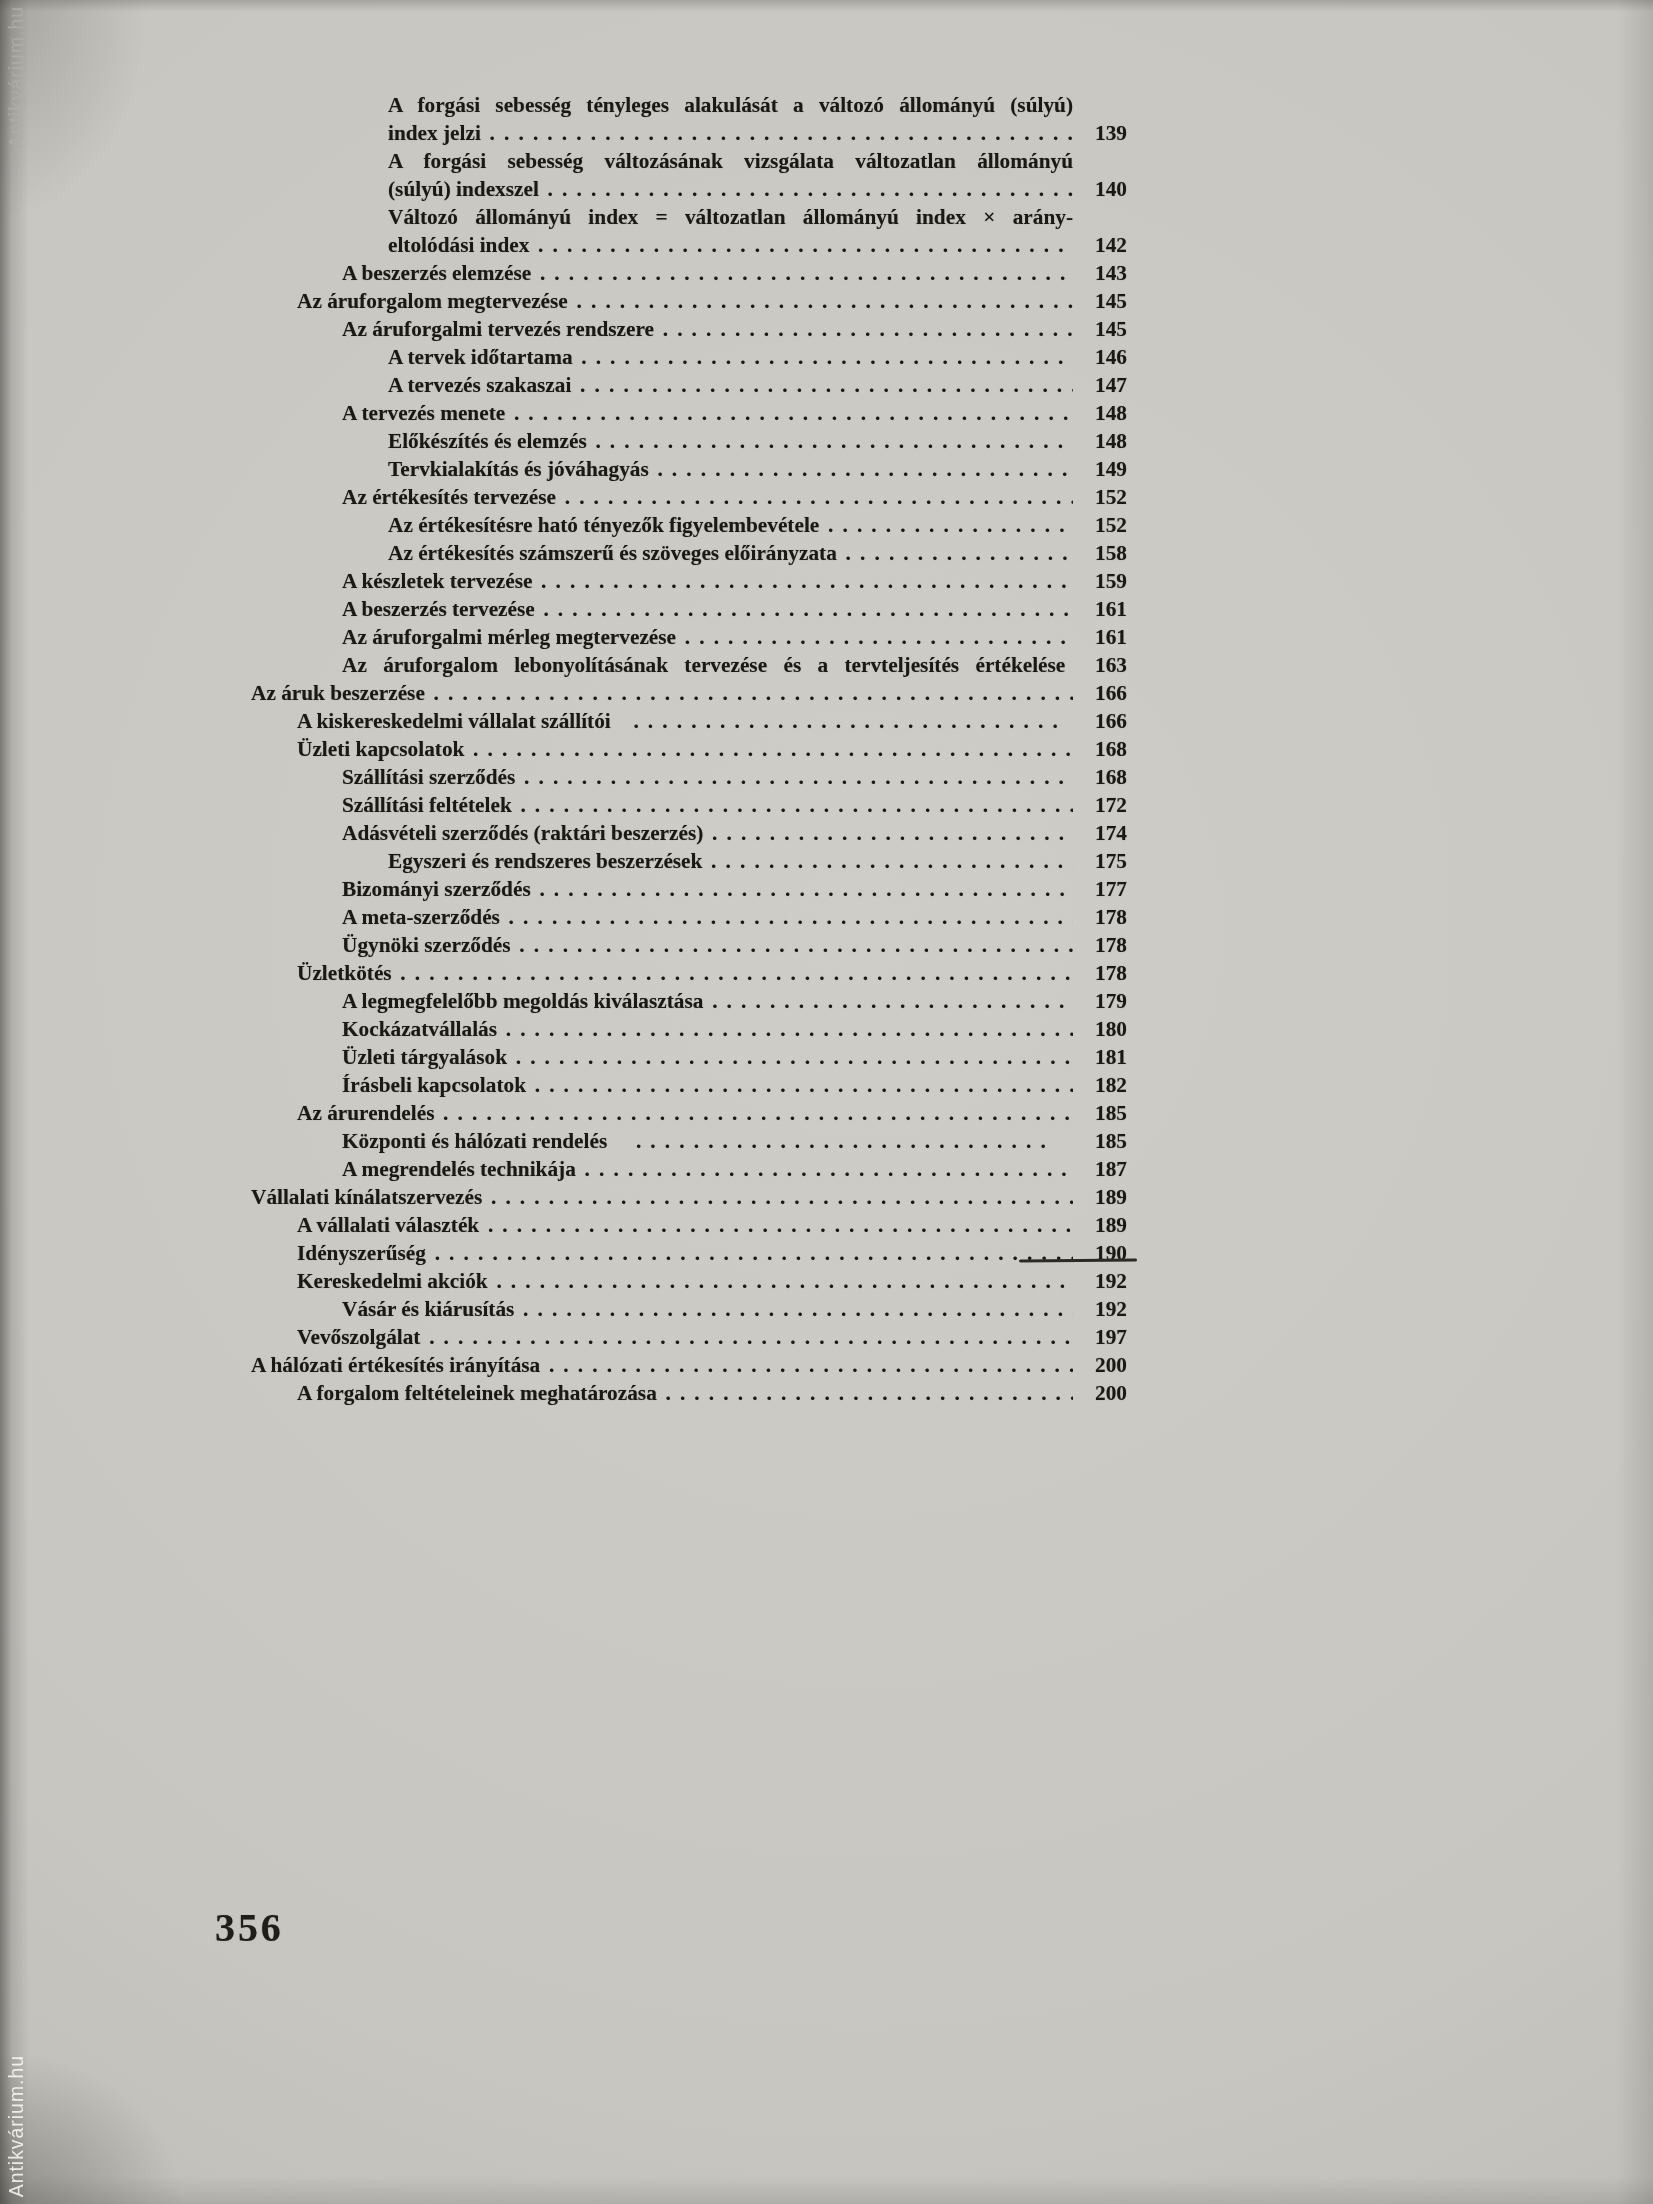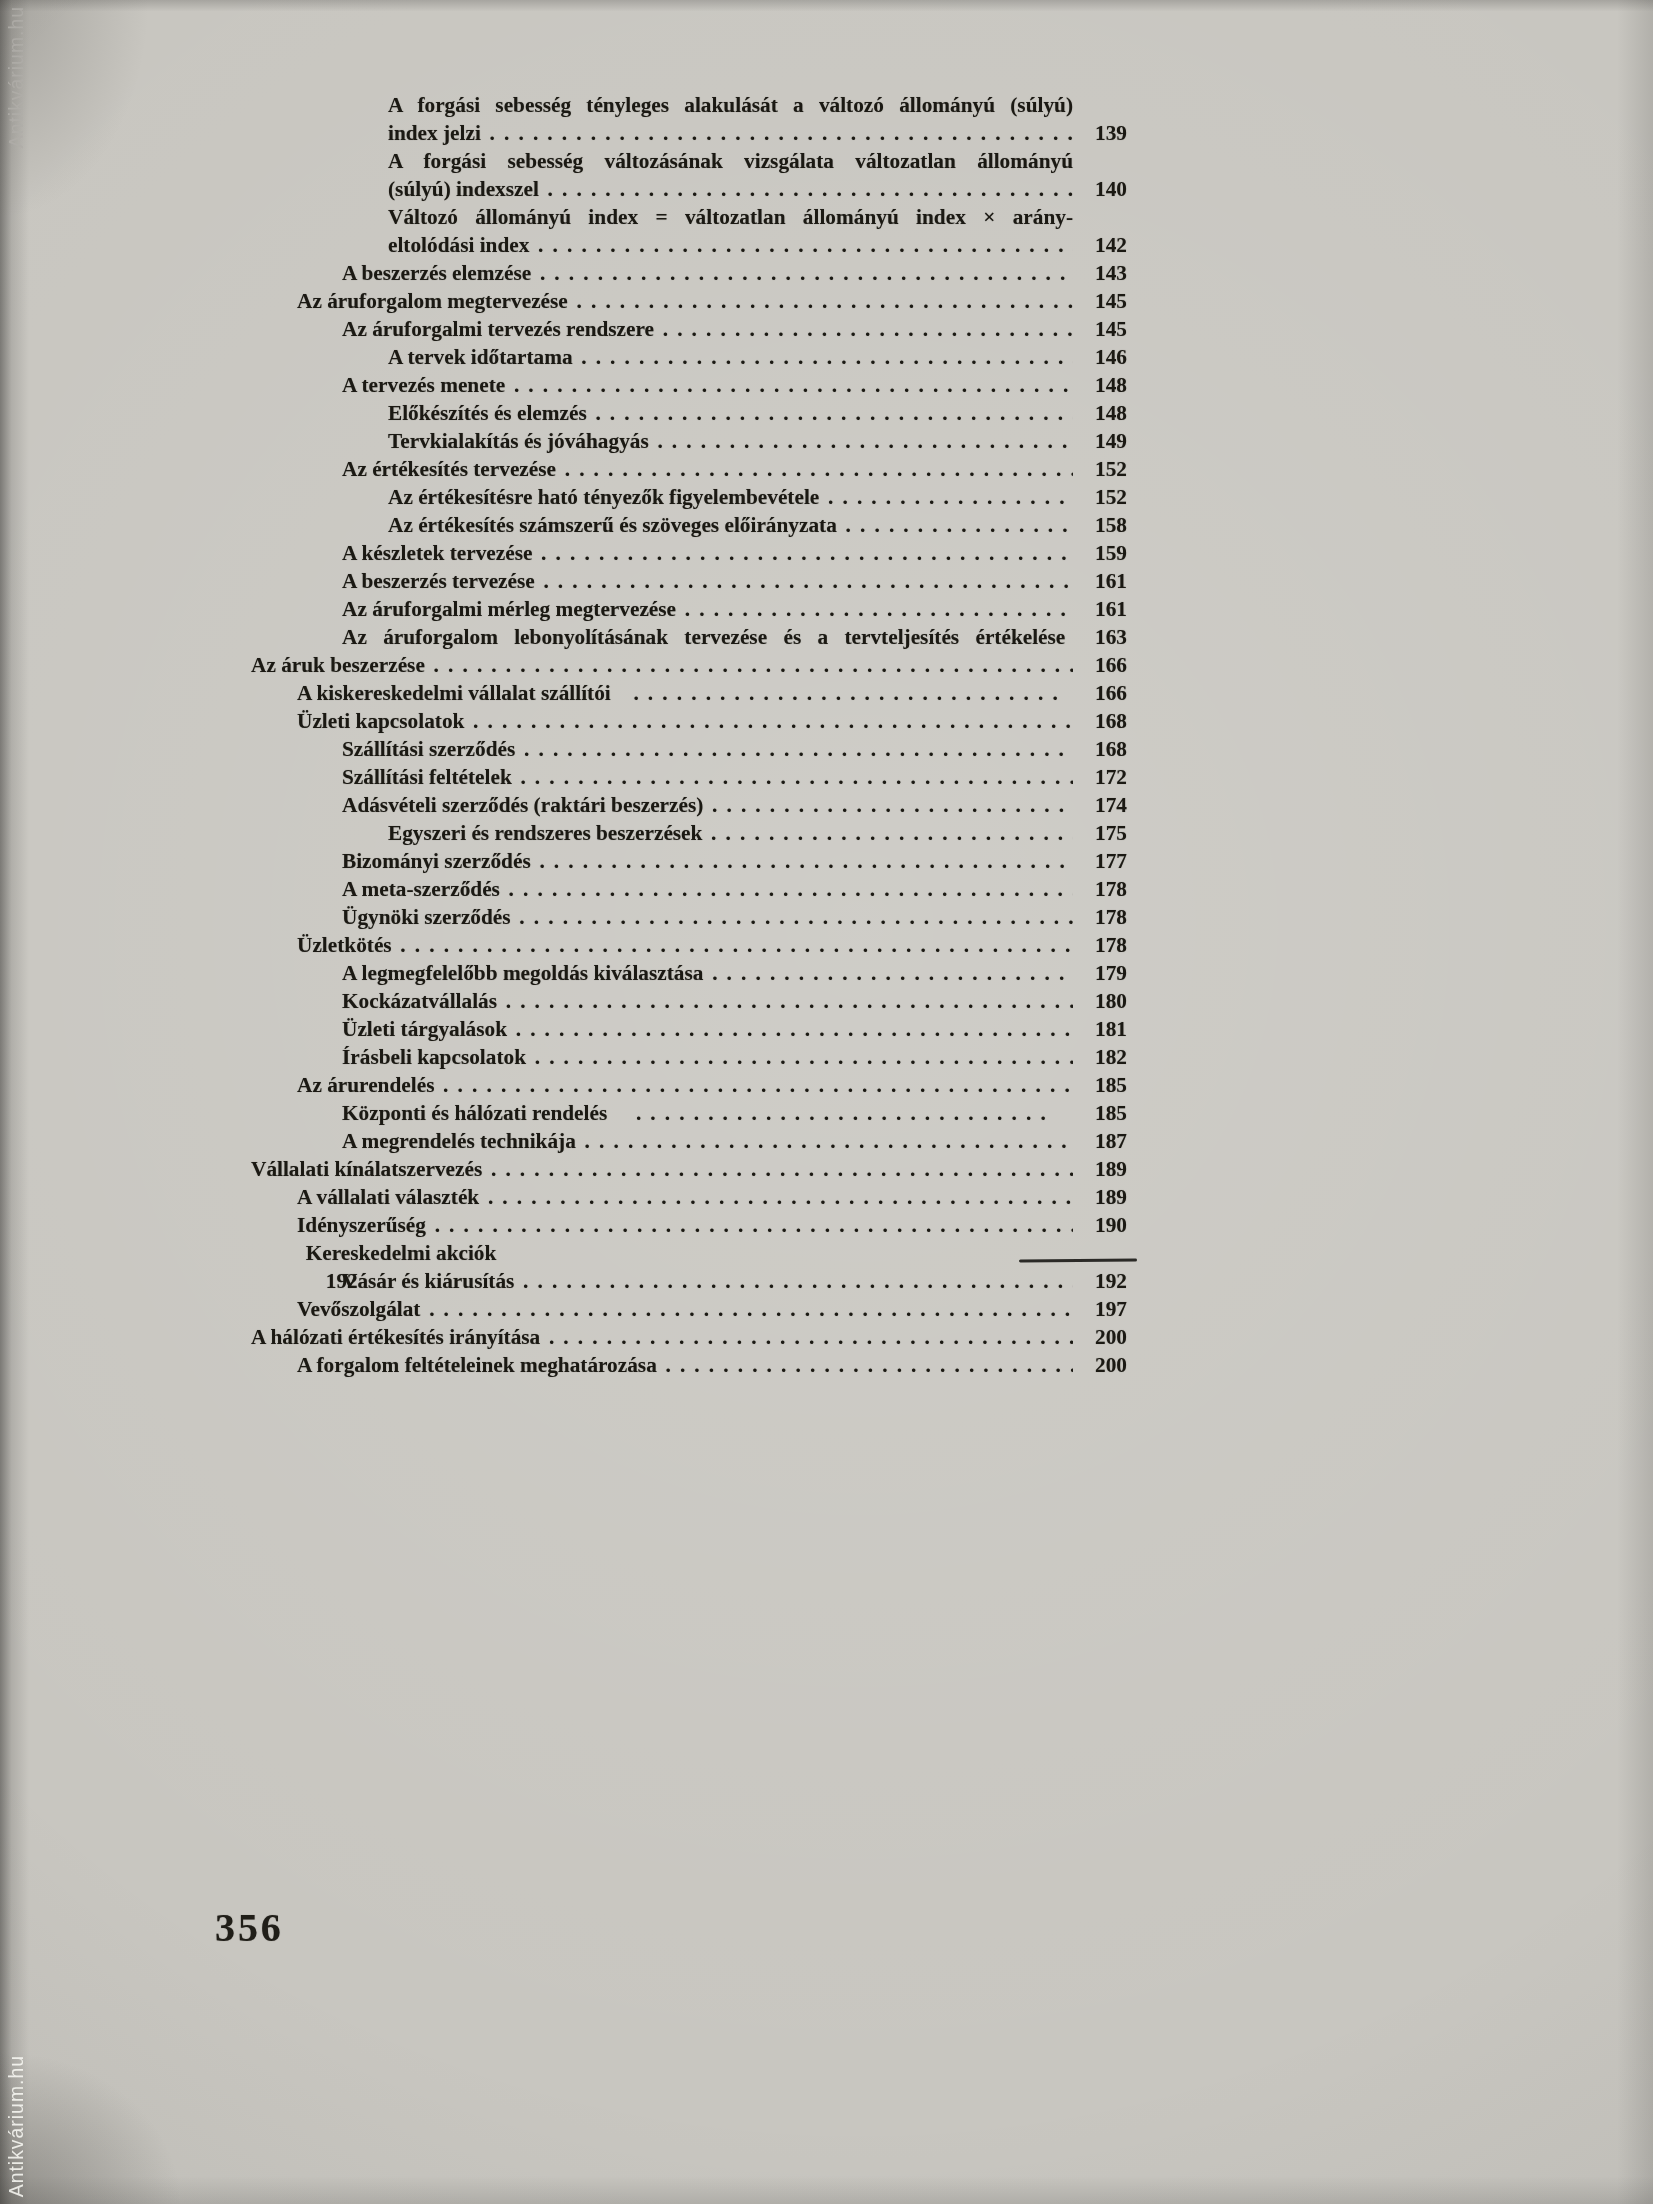--- a/index.html
+++ b/index.html
@@ -103,20 +103,25 @@
       <div class="row" style="padding-left: 91px;">
     <span class="t">Az áruforgalmi tervezés rendszere</span>
     <span class="leader"></span>
     <span class="num">145</span>
   </div>
       <div class="row" style="padding-left: 137px;">
     <span class="t">A tervek időtartama</span>
     <span class="leader"></span>
     <span class="num">146</span>
   </div>
+      <div class="row" style="padding-left: 137px;">
+    <span class="t">A tervezés szakaszai</span>
+    <span class="leader"></span>
+    <span class="num">147</span>
+  </div>
       <div class="row" style="padding-left: 91px;">
     <span class="t">A tervezés menete</span>
     <span class="leader"></span>
     <span class="num">148</span>
   </div>
       <div class="row" style="padding-left: 137px;">
     <span class="t">Előkészítés és elemzés</span>
     <span class="leader"></span>
     <span class="num">148</span>
   </div>
@@ -258,21 +263,21 @@
       <div class="row" style="padding-left: 46px;">
     <span class="t">A vállalati választék</span>
     <span class="leader"></span>
     <span class="num">189</span>
   </div>
       <div class="row" style="padding-left: 46px;">
     <span class="t">Idényszerűség</span>
     <span class="leader"></span>
     <span class="num">190</span>
   </div>
-      <div class="row" style="padding-left: 46px; flex-direction: column;">
+      <div class="row" style="padding-left: 46px;">
     <span class="t">Kereskedelmi akciók</span>
     <span class="leader"></span>
     <span class="num">192</span>
   </div>
       <div class="row" style="padding-left: 91px;">
     <span class="t">Vásár és kiárusítás</span>
     <span class="leader"></span>
     <span class="num">192</span>
   </div>
       <div class="row" style="padding-left: 46px;">

